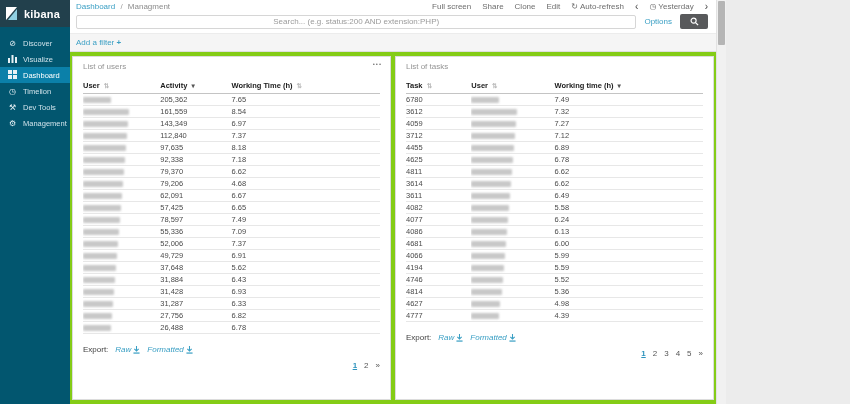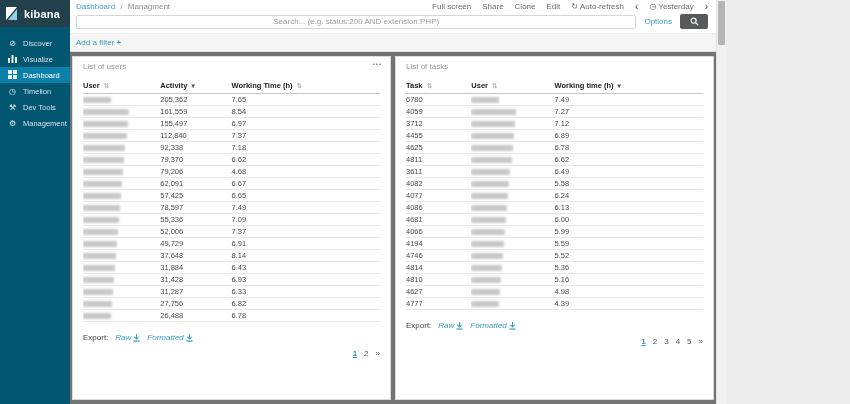--- a/index.html
+++ b/index.html
@@ -35,21 +35,21 @@
   .searchrow input::placeholder { color:#9b9b9b; }
   .link { color:#3a9fc4; text-decoration:none; font-size:8px; cursor:pointer; }
   .search-btn { width:28px; height:15px; background:#58595b; border:none; border-radius:2px;
                 display:flex; align-items:center; justify-content:center; cursor:pointer; }
 
   .filterrow { background:#f5f5f5; border-top:1px solid #ececec; border-bottom:1px solid #dedede;
                padding:4px 8px 4px 6px; font-size:8px; }
   .filterrow b { font-weight:bold; }
 
   
-  .content { flex:1; display:flex; gap:4px; padding:4px 2px 4px 2px; background:#737373; min-height:0; }
+  .content { flex:1; display:flex; gap:4px; padding:4px 2px 4px 2px; background:#84cc16; min-height:0; }
   .panel { flex:1; background:#fff; border:1px solid #dcdcdc; padding:5px 10px; position:relative;
            display:flex; flex-direction:column; min-width:0; }
   .panel-title { font-size:8px; color:#949494; }
   .panel-menu { position:absolute; top:4px; right:8px; font-size:6px; letter-spacing:1px;
                 color:#777; cursor:pointer; }
 
   table { width:100%; border-collapse:collapse; table-layout:fixed; margin-top:8px; }
   th { text-align:left; font-size:7.5px; color:#1a1a1a; font-weight:bold;
        padding:2px 0 3px; border-bottom:1px solid #c4c4c4; cursor:pointer; white-space:nowrap; }
   th .sort-both { color:#b9b9b9; font-size:6.5px; margin-left:2px; }
@@ -190,29 +190,34 @@
                 <td>205,362</td>
                 <td>7.65</td>
               </tr>
               <tr>
                 <td><span class="redact" style="width: 46px;"></span></td>
                 <td>161,559</td>
                 <td>8.54</td>
               </tr>
               <tr>
                 <td><span class="redact" style="width: 45px;"></span></td>
-                <td>155,497</td>
+                <td>143,349</td>
                 <td>6.97</td>
               </tr>
               <tr>
                 <td><span class="redact" style="width: 44px;"></span></td>
                 <td>112,840</td>
                 <td>7.37</td>
               </tr>
               <tr>
+                <td><span class="redact" style="width: 43px;"></span></td>
+                <td>97,635</td>
+                <td>8.18</td>
+              </tr>
+              <tr>
                 <td><span class="redact" style="width: 42px;"></span></td>
                 <td>92,338</td>
                 <td>7.18</td>
               </tr>
               <tr>
                 <td><span class="redact" style="width: 41px;"></span></td>
                 <td>79,370</td>
                 <td>6.62</td>
               </tr>
               <tr>
@@ -246,21 +251,21 @@
                 <td>7.37</td>
               </tr>
               <tr>
                 <td><span class="redact" style="width: 34px;"></span></td>
                 <td>49,729</td>
                 <td>6.91</td>
               </tr>
               <tr>
                 <td><span class="redact" style="width: 33px;"></span></td>
                 <td>37,648</td>
-                <td>8.14</td>
+                <td>5.62</td>
               </tr>
               <tr>
                 <td><span class="redact" style="width: 32px;"></span></td>
                 <td>31,884</td>
                 <td>6.43</td>
               </tr>
               <tr>
                 <td><span class="redact" style="width: 31px;"></span></td>
                 <td>31,428</td>
                 <td>6.93</td>
@@ -321,20 +326,25 @@
                 <th>Working time (h) <span class="sort-desc">▾</span></th>
               </tr>
             </thead>
           <tbody id="tasks-tbody">
               <tr>
                 <td>6780</td>
                 <td><span class="redact" style="width: 28px;"></span></td>
                 <td>7.49</td>
               </tr>
               <tr>
+                <td>3612</td>
+                <td><span class="redact" style="width: 46px;"></span></td>
+                <td>7.32</td>
+              </tr>
+              <tr>
                 <td>4059</td>
                 <td><span class="redact" style="width: 45px;"></span></td>
                 <td>7.27</td>
               </tr>
               <tr>
                 <td>3712</td>
                 <td><span class="redact" style="width: 44px;"></span></td>
                 <td>7.12</td>
               </tr>
               <tr>
@@ -346,20 +356,25 @@
                 <td>4625</td>
                 <td><span class="redact" style="width: 42px;"></span></td>
                 <td>6.78</td>
               </tr>
               <tr>
                 <td>4811</td>
                 <td><span class="redact" style="width: 41px;"></span></td>
                 <td>6.62</td>
               </tr>
               <tr>
+                <td>3614</td>
+                <td><span class="redact" style="width: 40px;"></span></td>
+                <td>6.62</td>
+              </tr>
+              <tr>
                 <td>3611</td>
                 <td><span class="redact" style="width: 39px;"></span></td>
                 <td>6.49</td>
               </tr>
               <tr>
                 <td>4082</td>
                 <td><span class="redact" style="width: 38px;"></span></td>
                 <td>5.58</td>
               </tr>
               <tr>
@@ -389,25 +404,20 @@
               </tr>
               <tr>
                 <td>4746</td>
                 <td><span class="redact" style="width: 32px;"></span></td>
                 <td>5.52</td>
               </tr>
               <tr>
                 <td>4814</td>
                 <td><span class="redact" style="width: 31px;"></span></td>
                 <td>5.36</td>
-              </tr>
-              <tr>
-                <td>4810</td>
-                <td><span class="redact" style="width: 30px;"></span></td>
-                <td>5.16</td>
               </tr>
               <tr>
                 <td>4627</td>
                 <td><span class="redact" style="width: 29px;"></span></td>
                 <td>4.98</td>
               </tr>
               <tr>
                 <td>4777</td>
                 <td><span class="redact" style="width: 28px;"></span></td>
                 <td>4.39</td>

